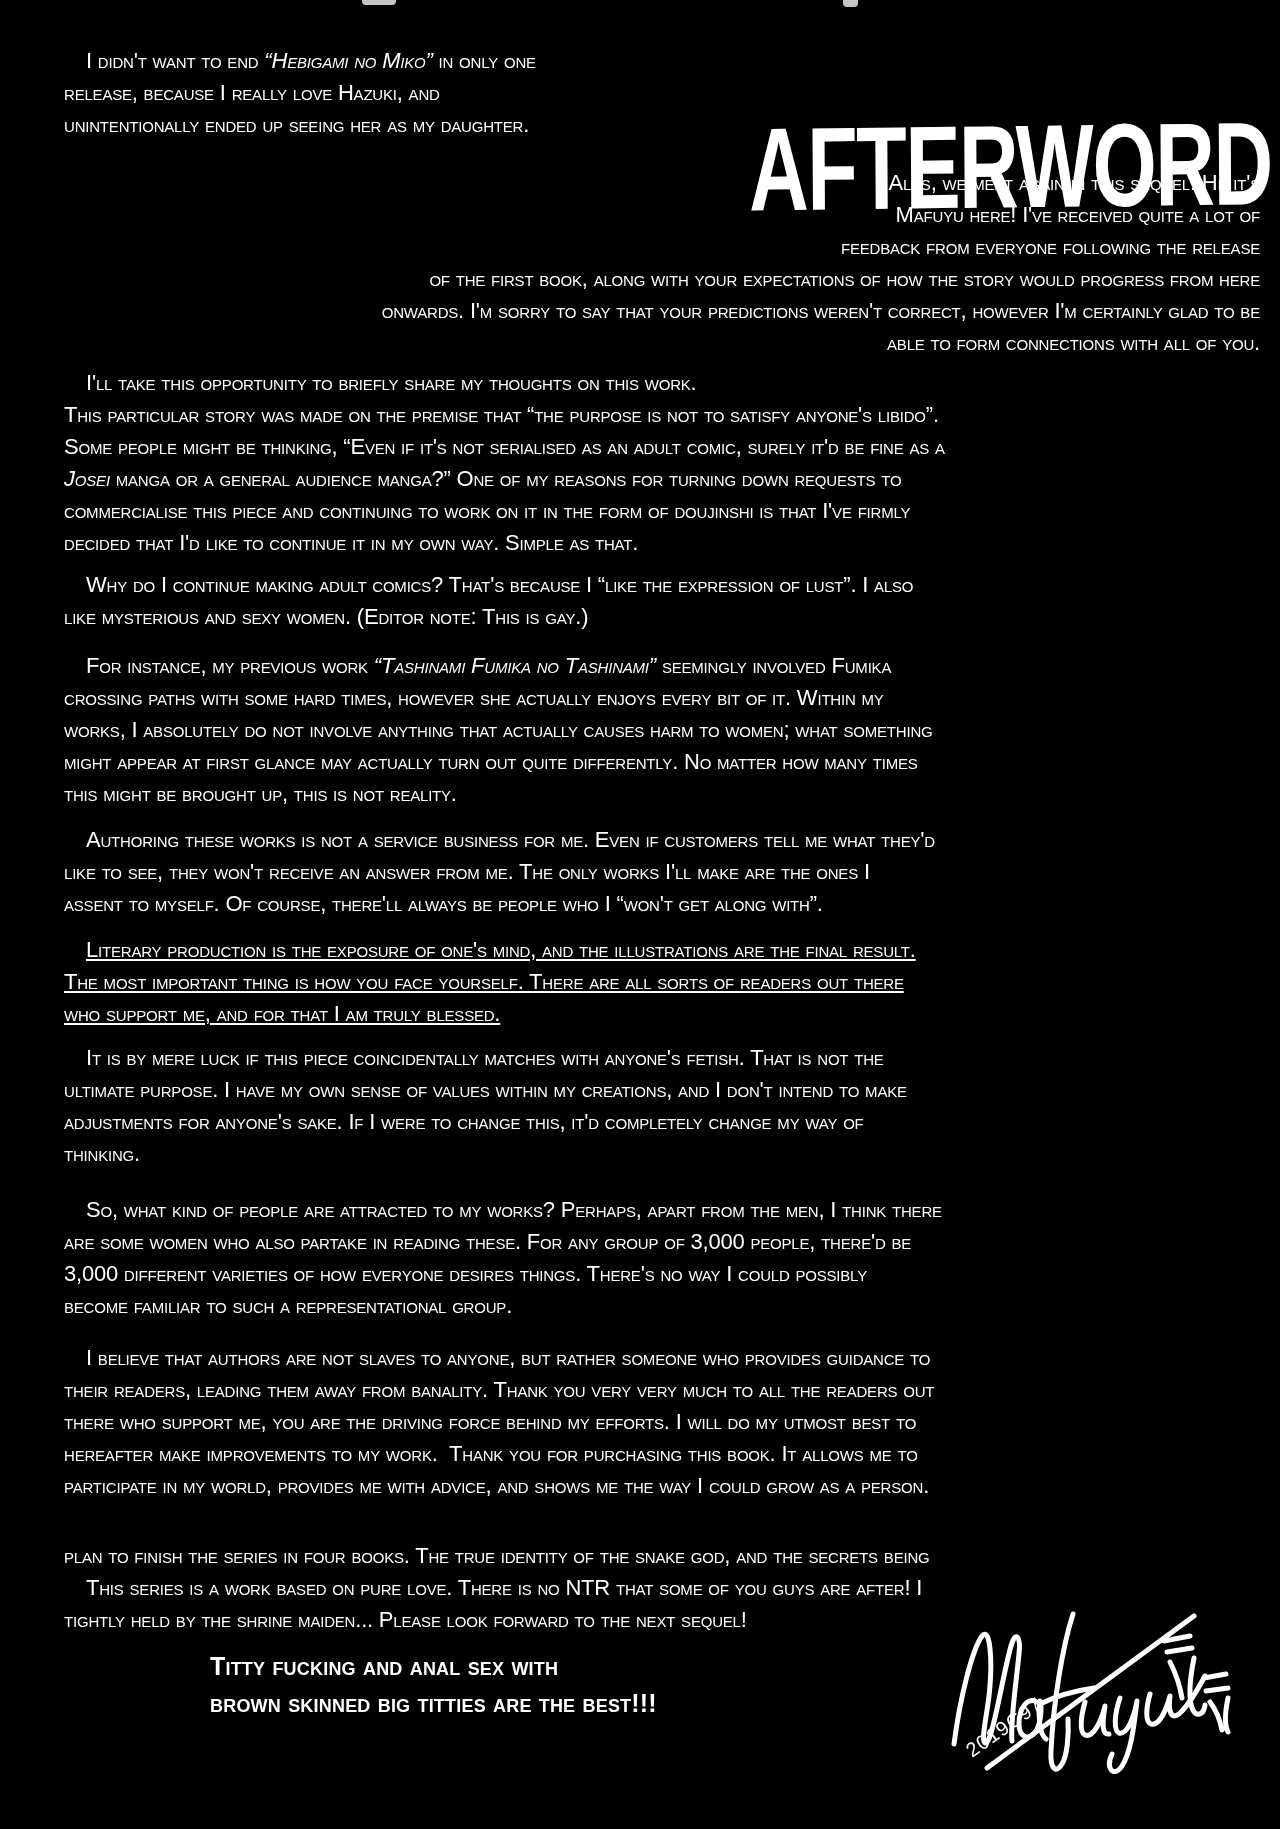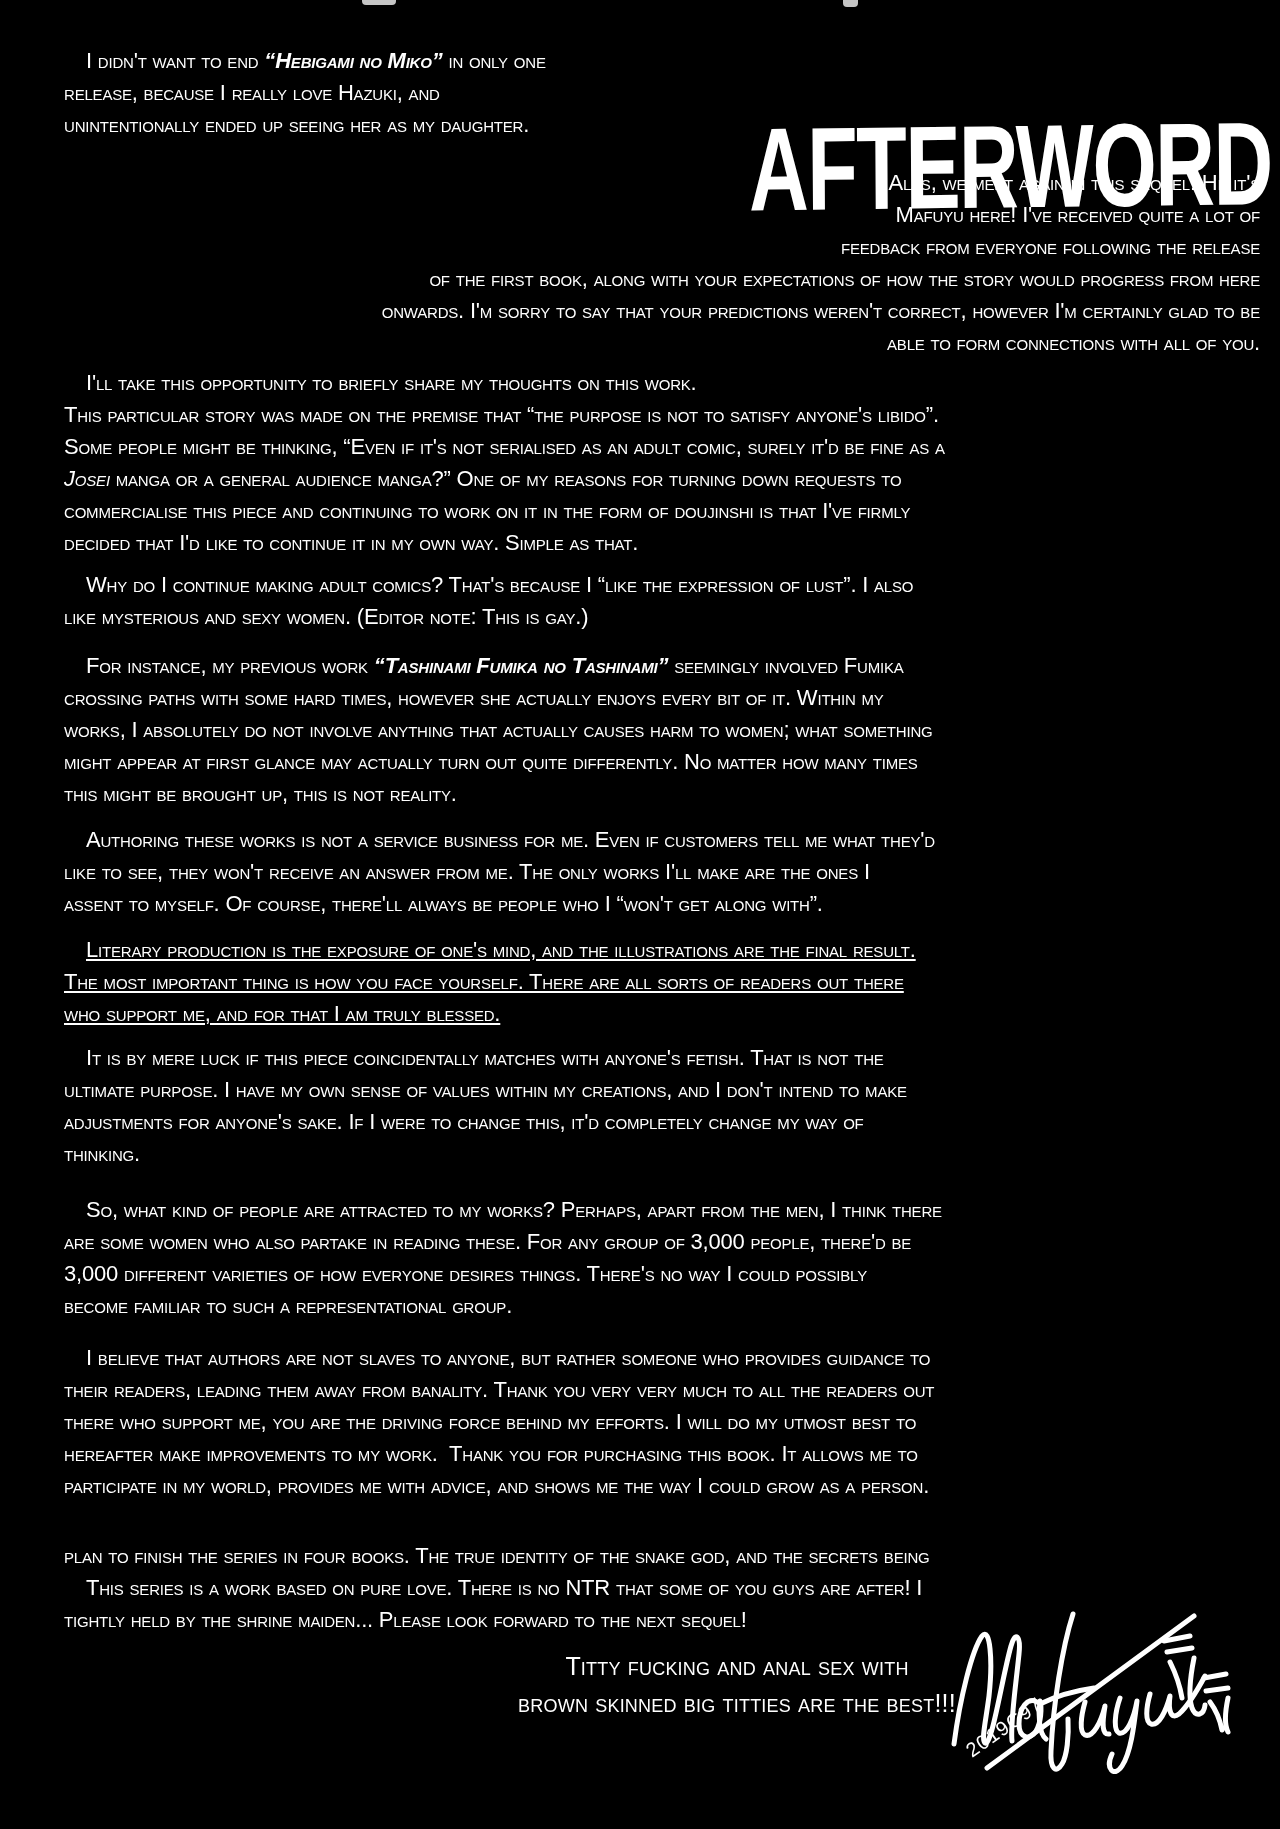--- a/index.html
+++ b/index.html
@@ -32,39 +32,38 @@
   }
   .line{
     height:32px;line-height:32px;
     font-size:22px;
     letter-spacing:-0.2px;
     font-variant:small-caps;
     white-space:pre;
   }
   .line.first{padding-left:22px;}
   i{font-style:italic;}
-  .bold{font-weight:bold;}
+  .bold{font-weight:normal;}
 
   .para{margin:0;}
   .para-2{margin-top:26px;text-align:right;}
   .para-3{margin-top:8px;}
   .para-4{margin-top:10px;}
   .para-5{margin-top:17px;}
   .para-6{margin-top:14px;}
   .para-7{margin-top:14px;text-decoration:underline;}
   .para-8{margin-top:12px;}
   .para-9{margin-top:24px;}
   .para-10{margin-top:20px;}
   .para-11{margin-top:38px;}
 
   .closing{
     position:absolute;
     left:210px;right:16px;top:1648px;
-    text-align:center;
-    font-weight:normal;
+    font-weight:bold;
   }
   .closing .cline{
     font-size:25px;line-height:37px;
     font-variant:small-caps;
     letter-spacing:0.2px;
     white-space:pre;
   }
 
   .signature{
     position:absolute;

